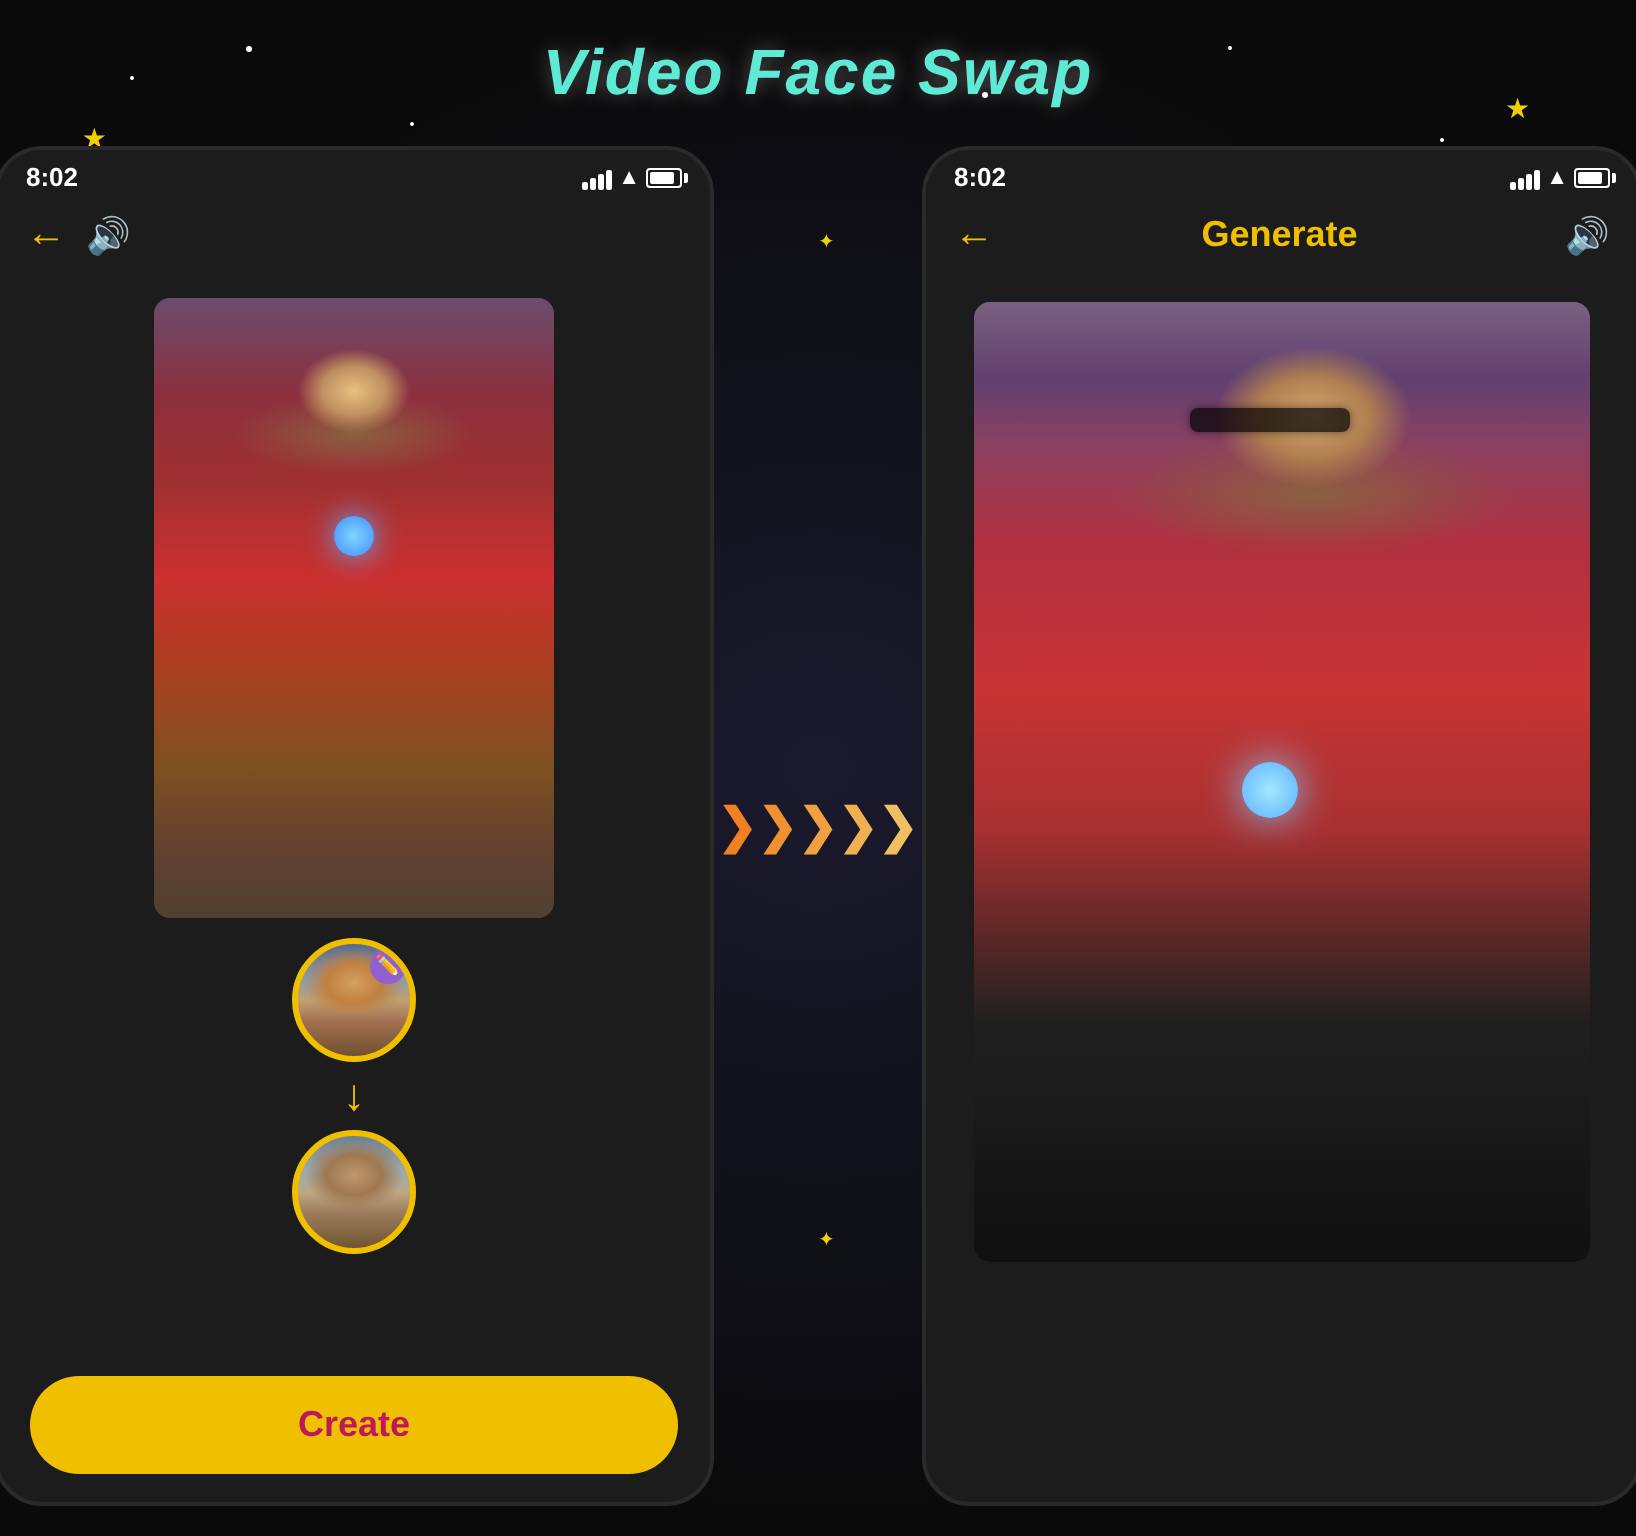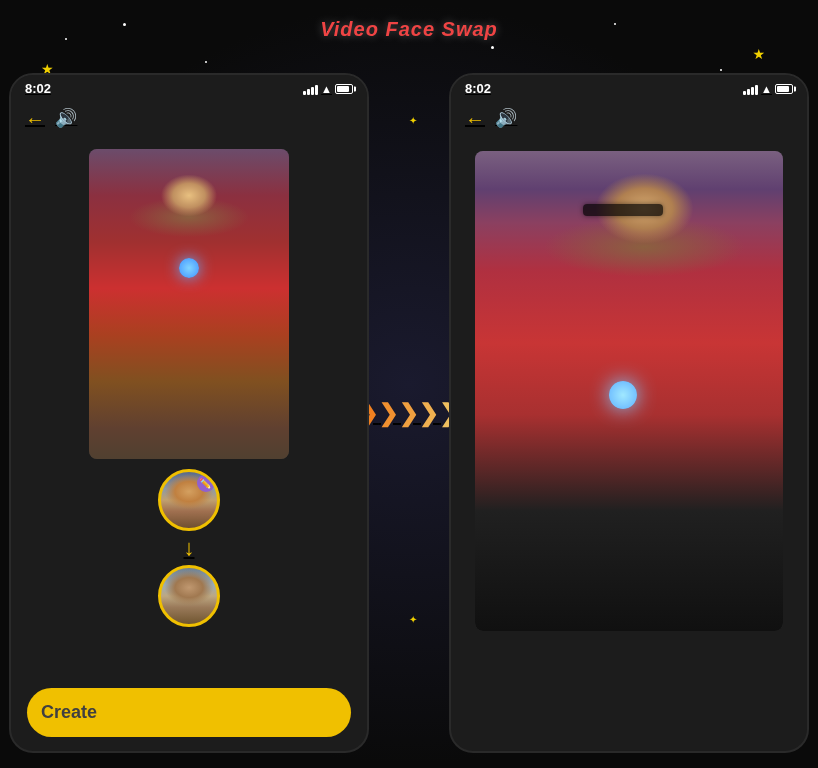--- a/index.html
+++ b/index.html
@@ -18,41 +18,40 @@
       position: absolute;
       inset: 0;
       background: radial-gradient(ellipse at center, #1a1a2e 0%, #0a0a0a 70%);
     }
 
     .page-title {
       position: absolute;
       top: 18px;
       left: 50%;
       transform: translateX(-50%);
-      color: #ef4444;
-      font-size: 20px;
+      color: #5eead4;
+      font-size: 32px;
       font-weight: 900;
       white-space: nowrap;
       text-shadow: 0 0 10px rgba(255,255,255,0.3);
       letter-spacing: 1px;
       font-style: italic;
       text-align: right;
     }
 
     .phones-container {
       position: absolute;
       top: 68px;
       left: 10px;
       right: 10px;
       bottom: 10px;
       display: flex;
       align-items: center;
       justify-content: center;
-      gap: 0;
-      text-decoration: underline;
+      gap: 12px;
     }
 
     .phone {
       width: 360px;
       height: 680px;
       background: #1c1c1c;
       border-radius: 24px;
       overflow: hidden;
       border: 2px solid #2a2a2a;
       position: relative;
@@ -301,28 +300,28 @@
       font-size: 22px;
       line-height: 1;
     }
 
     .create-button {
       position: absolute;
       bottom: 14px;
       left: 16px;
       right: 16px;
       background: #f0c000;
-      color: #404040;
+      color: #be185d;
       border: none;
       border-radius: 30px;
       padding: 14px;
       font-size: 18px;
       font-weight: 700;
       cursor: pointer;
-      text-align: left;
+      text-align: center;
     }
 
     .download-button {
       position: absolute;
       bottom: 14px;
       left: 16px;
       right: 16px;
       background: #f0c000;
       color: #1a1a1a;
       border: none;
@@ -448,20 +447,21 @@
         </div>
         <span style="font-size:11px;color:white;">▲</span>
         <div class="battery-icon">
           <div class="battery-fill"></div>
         </div>
       </div>
     </div>
 
     <div class="phone-header">
       <span class="back-arrow">←</span>
+      <span class="phone-header-title">Generate</span>
       <span class="sound-icon">🔊</span>
     </div>
 
     <div style="padding:8px 14px 0; display:flex; flex-direction:column; align-items:center;">
       <div class="video-preview-right">
         <div class="img-ironman-right"></div>
       </div>
     </div>
 
   </div>

